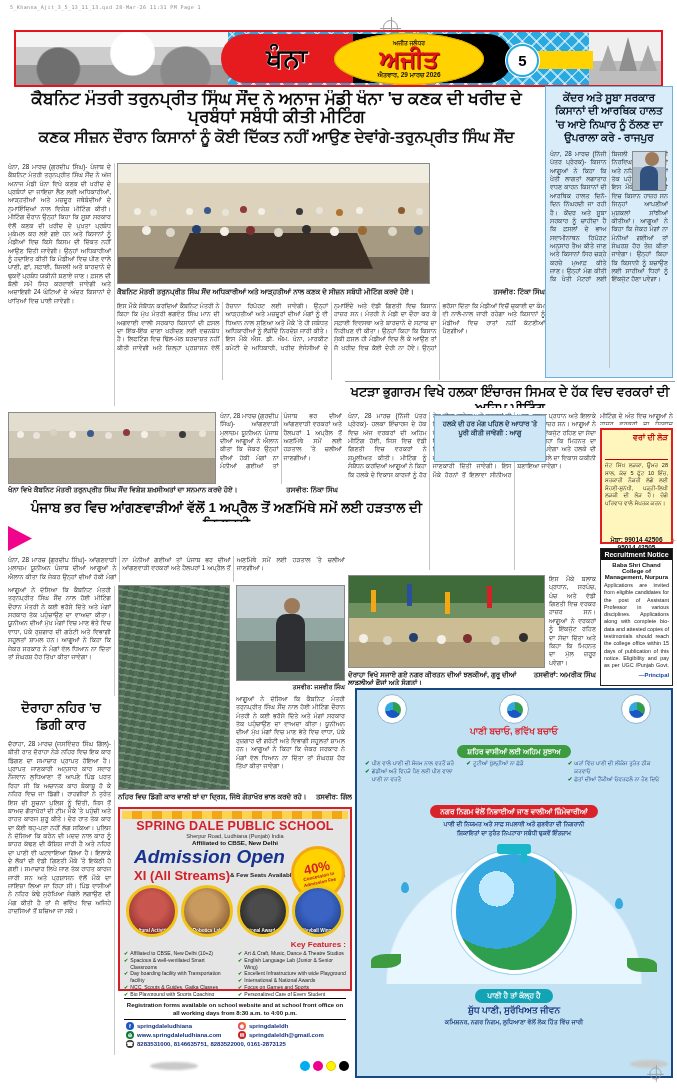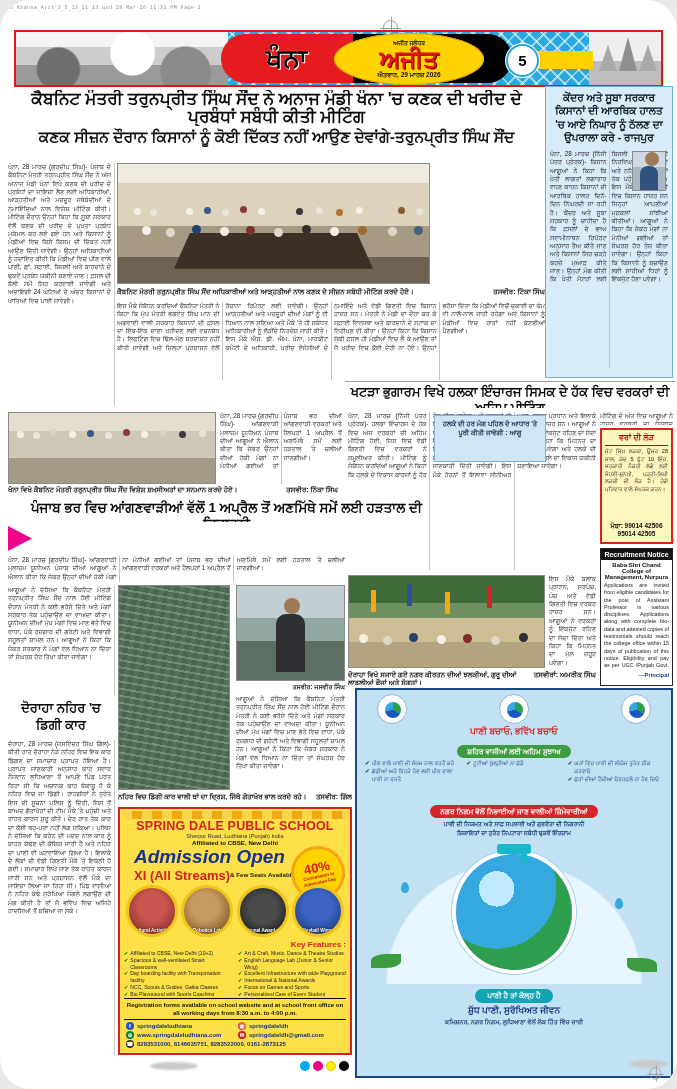--- a/index.html
+++ b/index.html
@@ -1,18 +1,18 @@
 <!DOCTYPE html>
 <html><head>
 <meta charset="utf-8">
 <style>
   * { margin:0; padding:0; box-sizing:border-box; }
   html,body { background:#e9e9e9; }
   body { font-family:"Liberation Sans", sans-serif; }
-  .page { position:relative; width:677px; height:1089px; margin:0 auto; background:#fff; overflow:hidden;border-radius:31px; }
+  .page { position:relative; width:677px; height:1089px; margin:0 auto; background:#fff; overflow:hidden; }
   .abs { position:absolute; }
 
   
   .printline { left:10px; top:4px; font:5px "DejaVu Sans Mono", monospace; color:#8a8a8a; letter-spacing:.4px; }
   .reg { width:15px; height:15px; border:1px solid #9a9a9a; border-radius:50%; }
   .reg:before, .reg:after { content:""; position:absolute; background:#9a9a9a; }
   .reg:before { left:50%; top:-4px; width:1px; height:21px; }
   .reg:after { top:50%; left:-4px; height:1px; width:21px; }
   .smudge { background:#c9c9c9; border-radius:50%; filter:blur(1px); }
   .cmyk { display:flex; gap:3px; }
@@ -84,33 +84,33 @@
   .ph-portrait .fig { position:absolute; left:22%; top:38%; width:56%; height:62%; background:#31527e; border-radius:8px 8px 0 0; }
   .ph-portrait .fig:before { content:""; position:absolute; left:26%; top:-14px; width:14px; height:14px; border-radius:50%; background:#9c7a5a; }
 
   
   .farmers { left:545px; top:86px; width:128px; height:292px; background:#d9ecf9; border:1px solid #6fb0da; padding:4px; }
   .farmers h2 { font-size:10.5px; line-height:1.28; font-weight:800; color:#06131f; text-align:center; height:56px; overflow:hidden; }
   .farmers .body { margin-top:3px; height:218px; }
 
   
   .classified { left:600px; top:428px; width:73px; height:116px; background:#fff6bd; border:2px solid #e02020; padding:3px; }
-  .classified .t { font-size:8px; font-weight:800; color:#c40000; text-align:center; border-bottom:1px solid #c40000; padding-bottom:2px; margin-bottom:2px; }
+  .classified .t { font-size:8px; font-weight:800; color:#c40000; text-align:right; border-bottom:1px solid #c40000; padding-bottom:16px; margin-bottom:2px; }
   .classified .b { font-size:5.6px; line-height:1.35; color:#222; text-align:justify; height:74px; overflow:hidden; }
   .classified .ph { font-size:6.5px; font-weight:800; color:#111; text-align:center; }
   .recruit { left:600px; top:548px; width:73px; height:138px; border:1px solid #222; background:#fff; }
   .recruit .hd { background:#111; color:#fff; font-size:7px; font-weight:800; text-align:center; padding:2px 0; }
   .recruit .ln1 { font-size:6px; font-weight:800; text-align:center; color:#111; padding:2px 2px 0; }
   .recruit .b { font-size:5.4px; line-height:1.35; color:#222; text-align:justify; padding:2px 3px; height:92px; overflow:hidden; }
   .recruit .ft { font-size:5.8px; font-weight:800; color:#14459c; text-align:right; padding:0 3px; }
 
   .quote { left:434px; top:415px; width:112px; height:47px; background:#cfe6f6; border:1px solid #7fb4d8; padding:3px; font-size:6.8px; font-weight:800; color:#0d2c47; text-align:center; line-height:1.35; overflow:hidden; }
 
   
-  .school { left:118px; top:807px; width:234px; height:248px; border:2.5px solid #d42027; background:#fde047; padding:2px 4px; }
+  .school { left:118px; top:807px; width:234px; height:184px; border:2.5px solid #d42027; background:#e5e5e5; padding:2px 4px; }
   .school .strip { height:8px; margin:0 -2px; background:repeating-linear-gradient(90deg,#ffd34d 0 10px,#f3a712 10px 20px); }
   .school .name { color:#d42027; font-size:12.5px; font-weight:800; text-align:center; letter-spacing:.2px; white-space:nowrap; overflow:hidden; }
   .school .addr { font-size:5.6px; text-align:center; color:#333; }
   .school .affil { font-size:6.2px; font-weight:700; text-align:center; color:#111; }
   .school .adm { font-size:19px; font-weight:800; font-style:italic; color:#16338f; text-align:left; padding-left:10px; line-height:1.15; }
   .school .xi-row { display:flex; align-items:center; padding-left:10px; }
   .school .xi { color:#d42027; font-size:13px; font-weight:800; white-space:nowrap; }
   .school .seats { font-size:6.2px; font-weight:700; color:#222; line-height:1.25; }
   .burst { position:absolute; right:8px; top:40px; width:48px; height:48px; background:#ffd200; border-radius:50%; box-shadow:0 0 0 3px #f3a712; display:flex; flex-direction:column; align-items:center; justify-content:center; transform:rotate(-12deg); text-align:center; }
   .burst .p { color:#d42027; font-size:13px; font-weight:800; line-height:1; }

